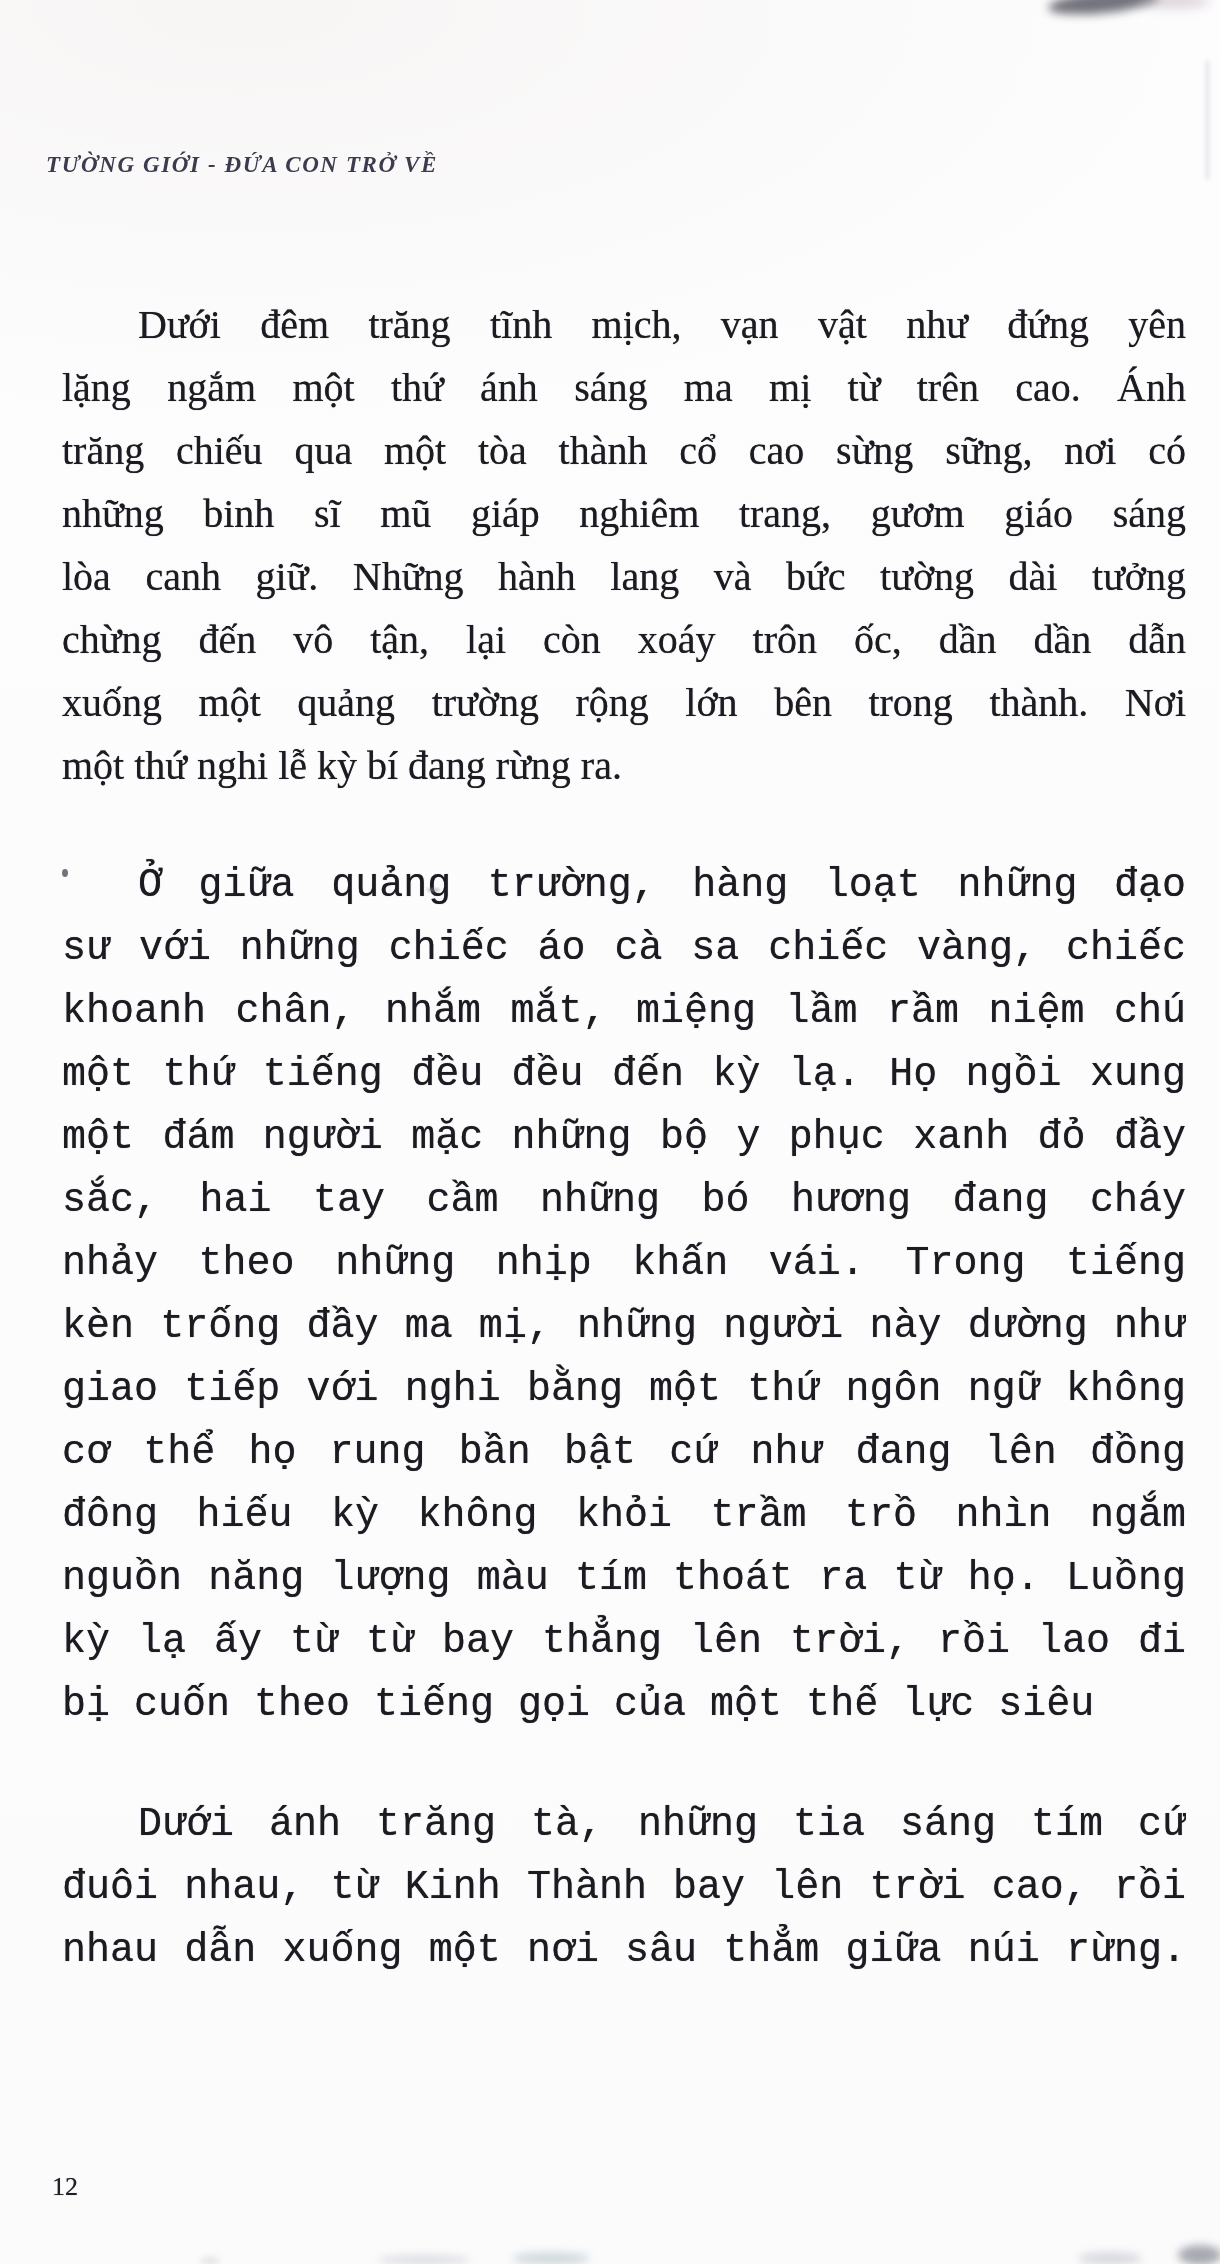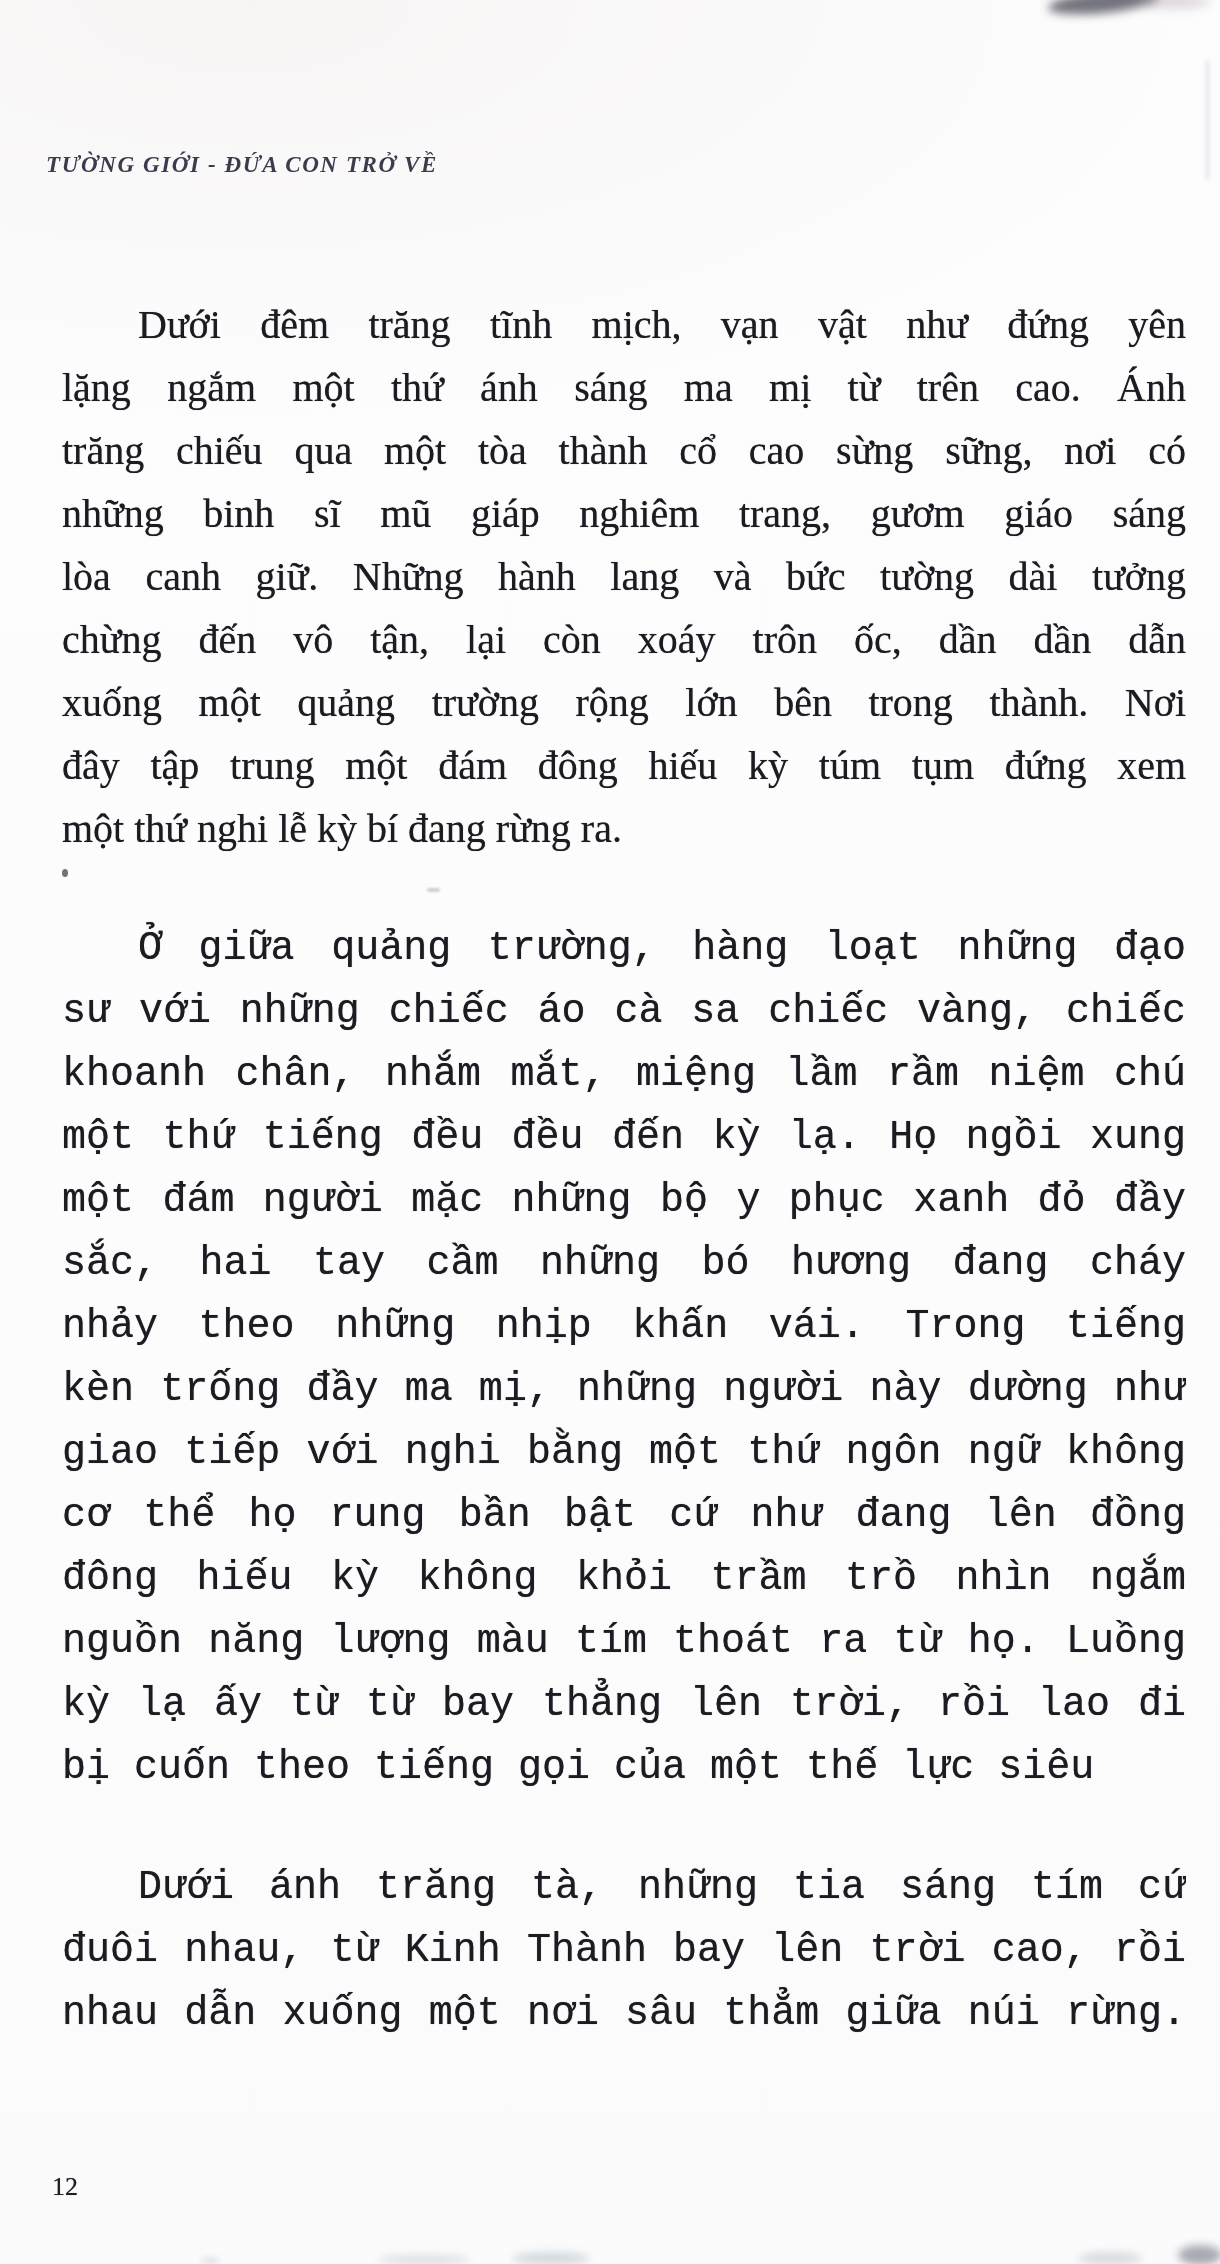--- a/index.html
+++ b/index.html
@@ -114,21 +114,20 @@
 
   <div class="body-text" id="body-text">
       <div class="para">
         <div class="line indent j">Dưới đêm trăng tĩnh mịch, vạn vật như đứng yên</div>
         <div class="line j">lặng ngắm một thứ ánh sáng ma mị từ trên cao. Ánh</div>
         <div class="line j">trăng chiếu qua một tòa thành cổ cao sừng sững, nơi có</div>
         <div class="line j">những binh sĩ mũ giáp nghiêm trang, gươm giáo sáng</div>
         <div class="line j">lòa canh giữ. Những hành lang và bức tường dài tưởng</div>
         <div class="line j">chừng đến vô tận, lại còn xoáy trôn ốc, dần dần dẫn</div>
         <div class="line j">xuống một quảng trường rộng lớn bên trong thành. Nơi</div>
-        <div class="line j">đây tập trung một đám đông hiếu kỳ túm tụm đứng xem</div>
         <div class="line">một thứ nghi lễ kỳ bí đang rừng ra.</div>
       </div>
       <div class="para">
         <div class="line indent j">Ở giữa quảng trường, hàng loạt những đạo sĩ, tăng</div>
         <div class="line j">sư với những chiếc áo cà sa chiếc vàng, chiếc đỏ, ngồi</div>
         <div class="line j">khoanh chân, nhắm mắt, miệng lầm rầm niệm chú bằng</div>
         <div class="line j">một thứ tiếng đều đều đến kỳ lạ. Họ ngồi xung quanh</div>
         <div class="line j">một đám người mặc những bộ y phục xanh đỏ đầy màu</div>
         <div class="line j">sắc, hai tay cầm những bó hương đang cháy sáng, nhún</div>
         <div class="line j">nhảy theo những nhịp khấn vái. Trong tiếng nhạc, tiếng</div>

